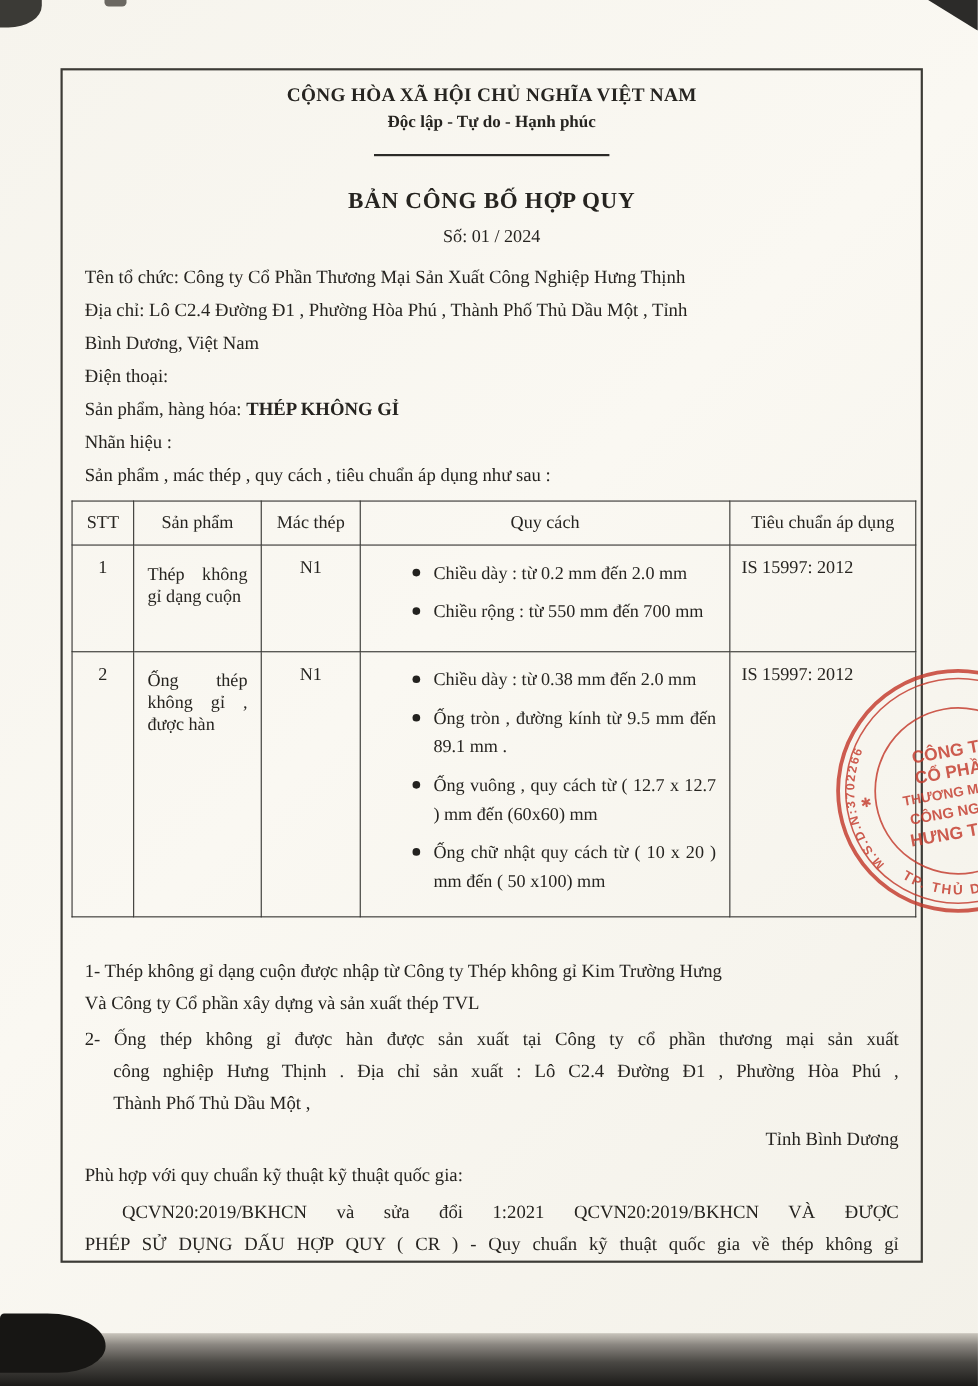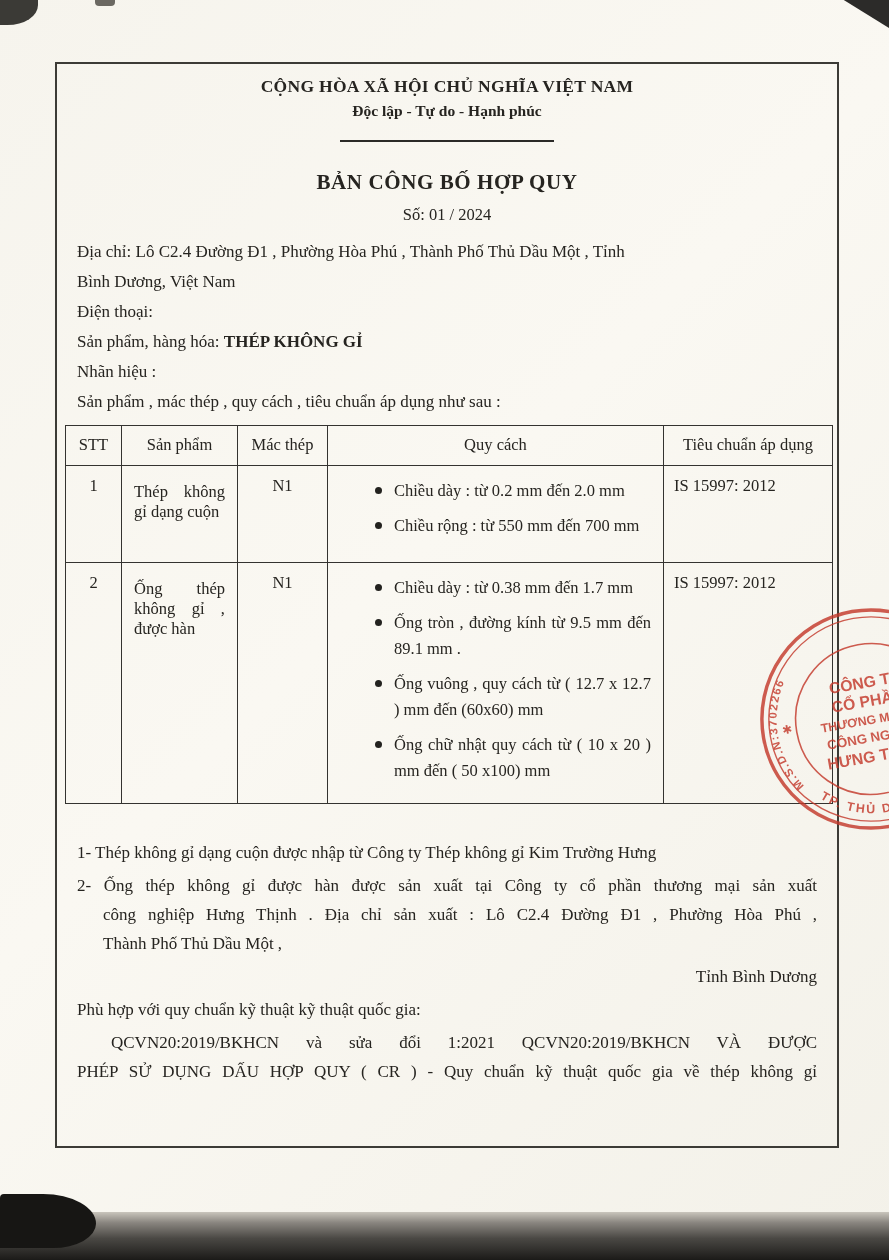--- a/index.html
+++ b/index.html
@@ -91,20 +91,21 @@
     <div class="doc-header">
       <div class="h1">CỘNG HÒA XÃ HỘI CHỦ NGHĨA VIỆT NAM</div>
       <div>
         <span class="motto">Độc lập - Tự do - Hạnh phúc</span>
       </div>
       <div class="title">BẢN CÔNG BỐ HỢP QUY</div>
       <div class="num">Số: 01 / 2024</div>
     </div>
 
     <div class="body-text">
+      <p>Tên tổ chức: Công ty Cổ Phần Thương Mại Sản Xuất Công Nghiệp Hưng Thịnh</p>
       <p>
         <span class="blk">Địa chỉ: Lô C2.4 Đường Đ1 , Phường Hòa Phú , Thành Phố Thủ Dầu Một , Tỉnh</span>
         <span class="blk">Bình Dương, Việt Nam</span>
       </p>
       <p>Điện thoại:</p>
       <p class="product">
         <span>Sản phẩm, hàng hóa:</span>
         <span class="b">THÉP KHÔNG GỈ</span>
       </p>
       <p class="brand">Nhãn hiệu :</p>
@@ -140,34 +141,35 @@
             </ul>
           </td>
           <td class="tc">IS 15997: 2012</td>
         </tr>
         <tr class="r2">
           <td class="stt">2</td>
           <td class="sp">Ống thép không gỉ , được hàn</td>
           <td class="mt">N1</td>
           <td class="qc">
             <ul>
-              <li>Chiều dày : từ 0.38 mm đến 1.7 mm</li>
+              <li>Chiều dày : từ 0.38 mm đến 2.0 mm</li>
               <li>Ống tròn , đường kính từ 9.5 mm đến 89.1 mm .</li>
               <li>Ống vuông , quy cách từ ( 12.7 x 12.7 ) mm đến (60x60) mm</li>
               <li>Ống chữ nhật quy cách từ ( 10 x 20 ) mm đến ( 50 x100) mm</li>
             </ul>
           </td>
           <td class="tc">IS 15997: 2012</td>
         </tr>
       </tbody>
     </table>
 
     <div class="notes">
       <p class="note1">
         <span class="blk">1-  Thép không gỉ dạng cuộn được nhập từ Công ty Thép không gỉ Kim Trường Hưng</span>
+        <span class="blk">Và Công ty Cổ phần xây dựng và sản xuất thép TVL</span>
       </p>
       <p class="note2">
         <span class="blk jst">2-  Ống thép không gỉ được hàn được sản xuất tại Công ty cổ phần thương mại sản xuất</span>
         <span class="blk cont jst">công nghiệp Hưng Thịnh . Địa chỉ sản xuất : Lô C2.4 Đường Đ1 , Phường Hòa Phú ,</span>
         <span class="blk cont">Thành Phố Thủ Dầu Một ,</span>
       </p>
       <p class="province">Tỉnh Bình Dương</p>
       <p class="conform">Phù hợp với quy chuẩn kỹ thuật kỹ thuật quốc gia:</p>
       <p class="final">
         <span class="blk jst l1">QCVN20:2019/BKHCN  và  sửa  đổi  1:2021  QCVN20:2019/BKHCN  VÀ  ĐƯỢC</span>

